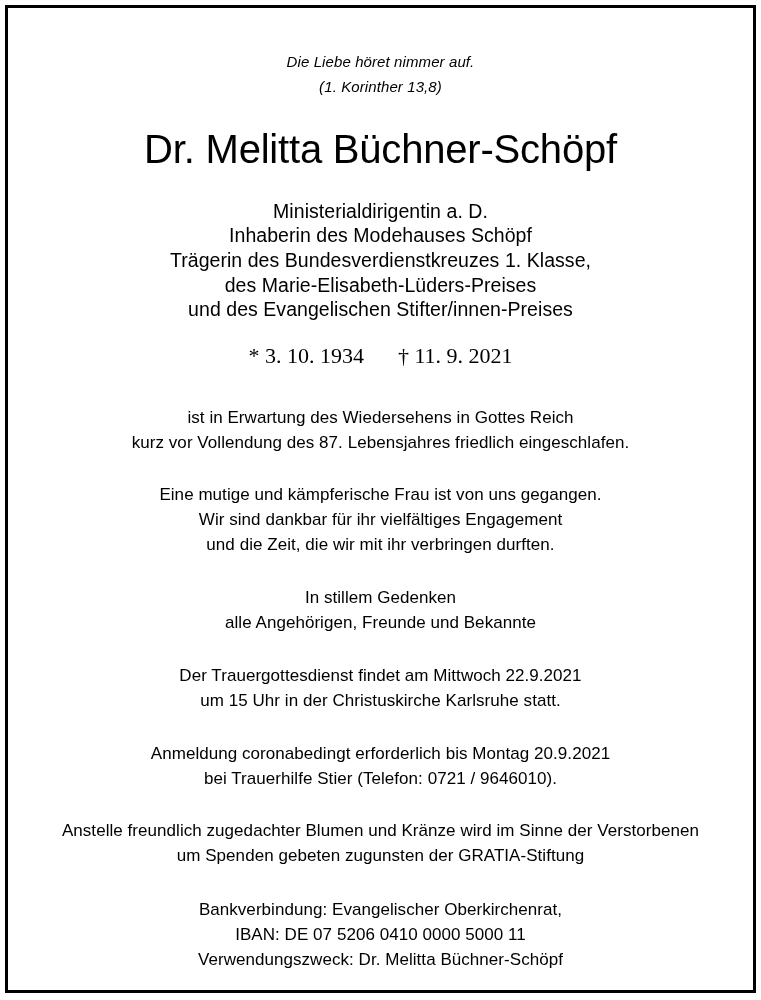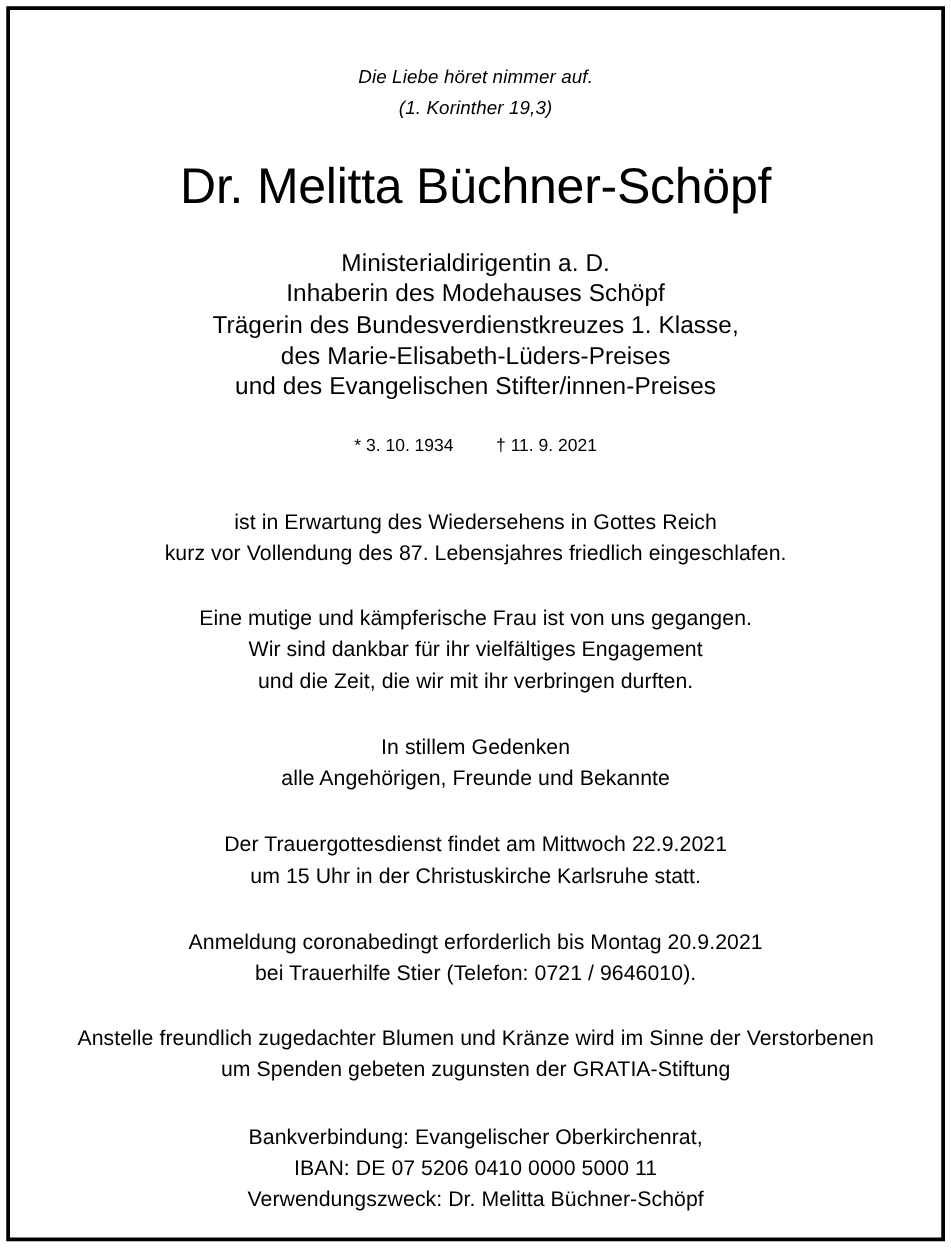--- a/index.html
+++ b/index.html
@@ -69,23 +69,24 @@
     letter-spacing: 0.05px;
   }
   .honorifics .line {
     display: block;
     white-space: nowrap;
   }
 
   
   .life-dates {
     margin-top: 21px;
-    font-size: 14px;
+    font-size: 22px;
     line-height: 26px;
     white-space: nowrap;
+    font-family: Liberation Serif, serif;
   }
   .life-dates .date-birth { margin-right: 34px; }
 
   
   .body-block {
     font-size: 17px;
     line-height: 25px;
     letter-spacing: 0.05px;
   }
   .body-block .line {
@@ -103,21 +104,21 @@
 </style>
 </head>
 <body>
 
 <div class="page">
   <div class="notice-card">
     <div class="notice-inner">
 
       <div class="epigraph">
         <span class="line">Die Liebe höret nimmer auf.</span>
-        <span class="line">(1. Korinther 19,3)</span>
+        <span class="line">(1. Korinther 13,8)</span>
       </div>
 
       <h1 class="deceased-name">Dr. Melitta Büchner-Schöpf</h1>
 
       <div class="honorifics">
         <span class="line">Ministerialdirigentin a. D.</span>
         <span class="line">Inhaberin des Modehauses Schöpf</span>
         <span class="line">Trägerin des Bundesverdienstkreuzes 1. Klasse,</span>
         <span class="line">des Marie-Elisabeth-Lüders-Preises</span>
         <span class="line">und des Evangelischen Stifter/innen-Preises</span>

